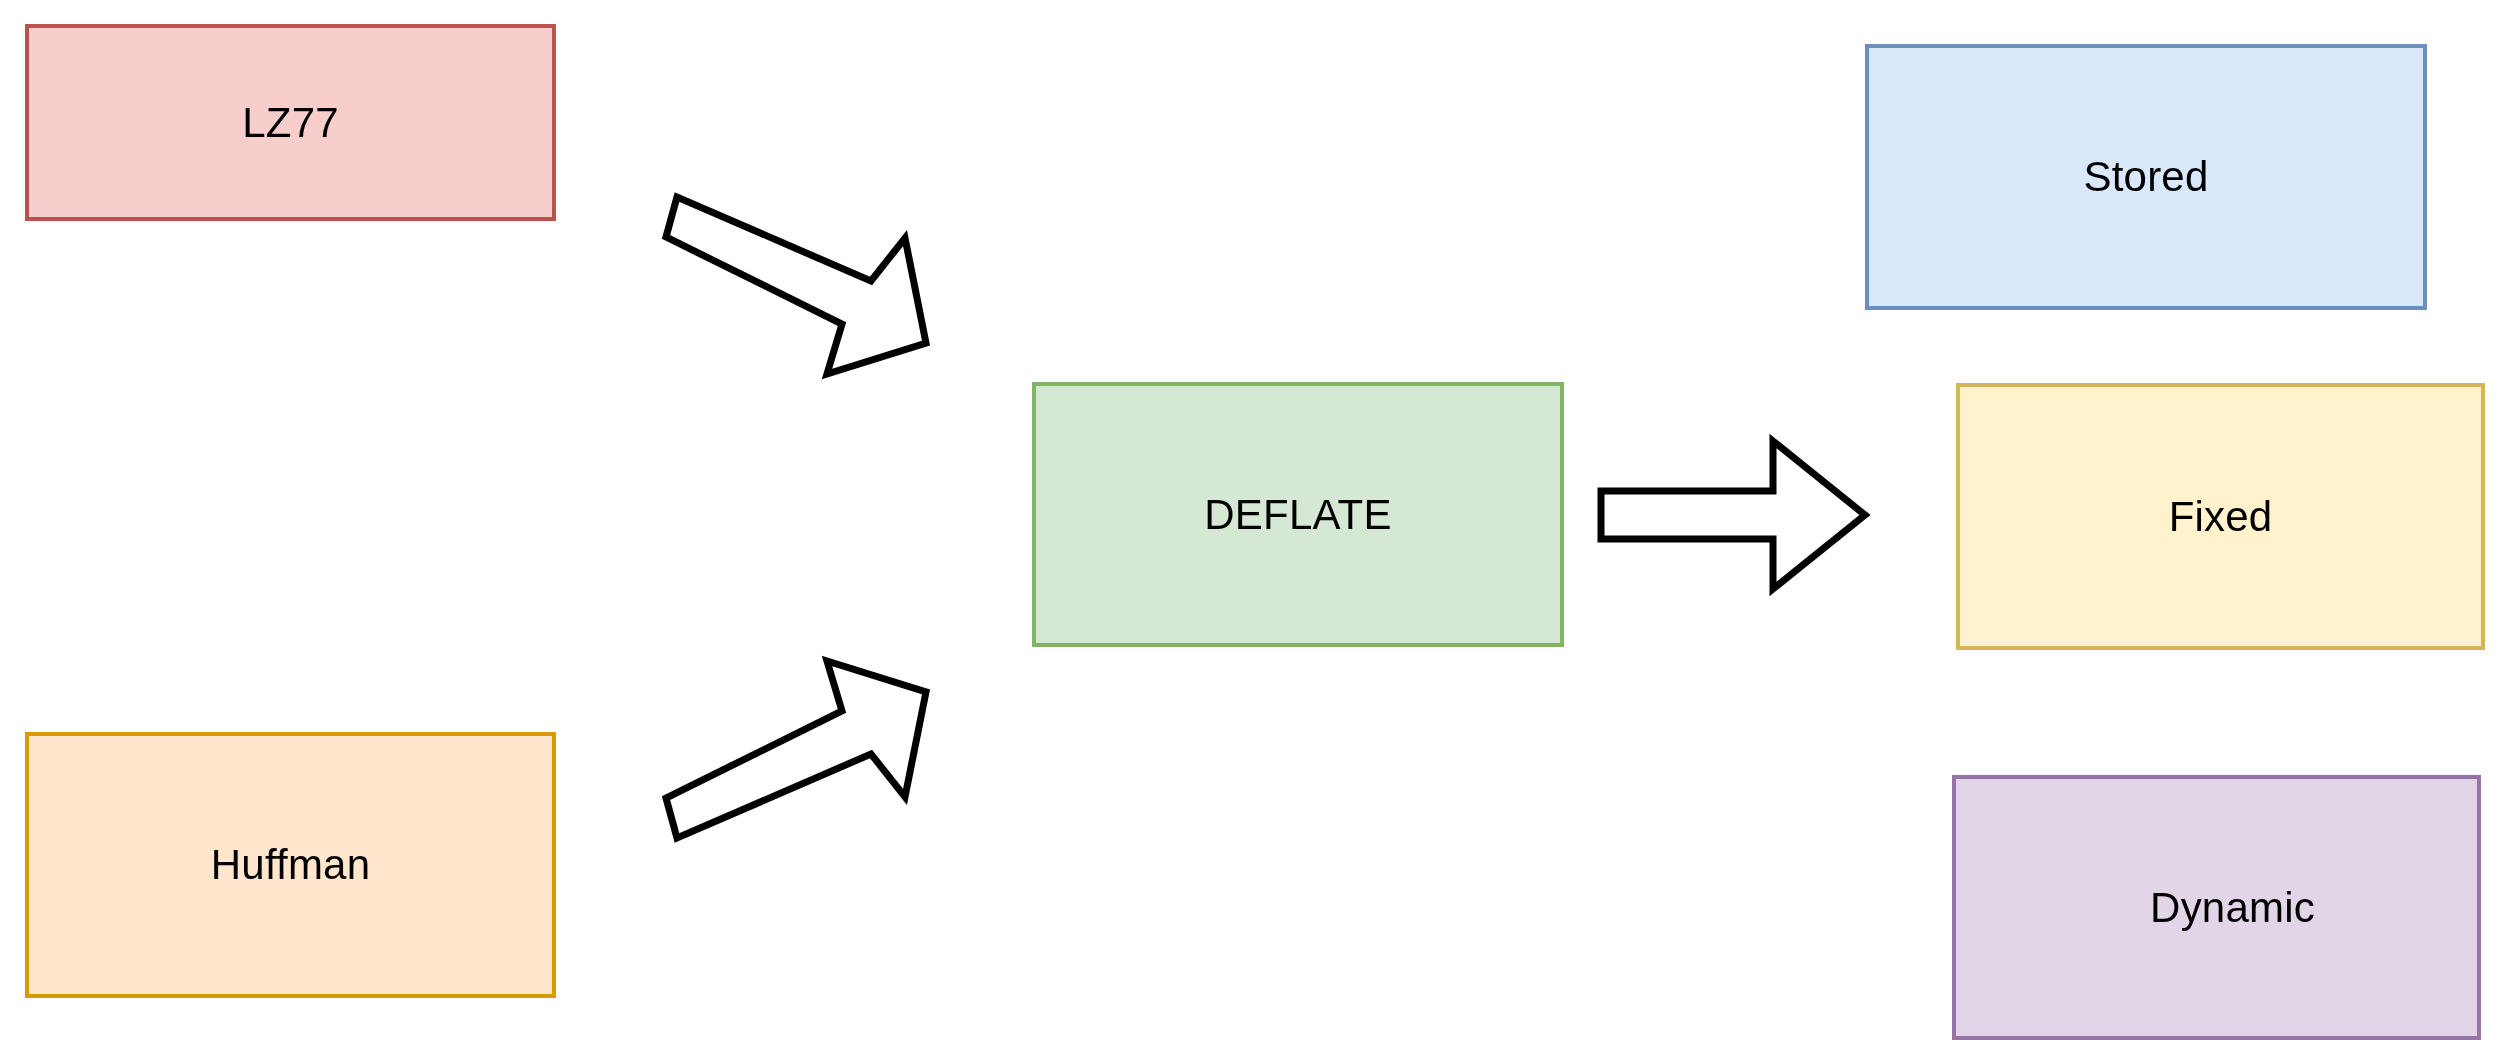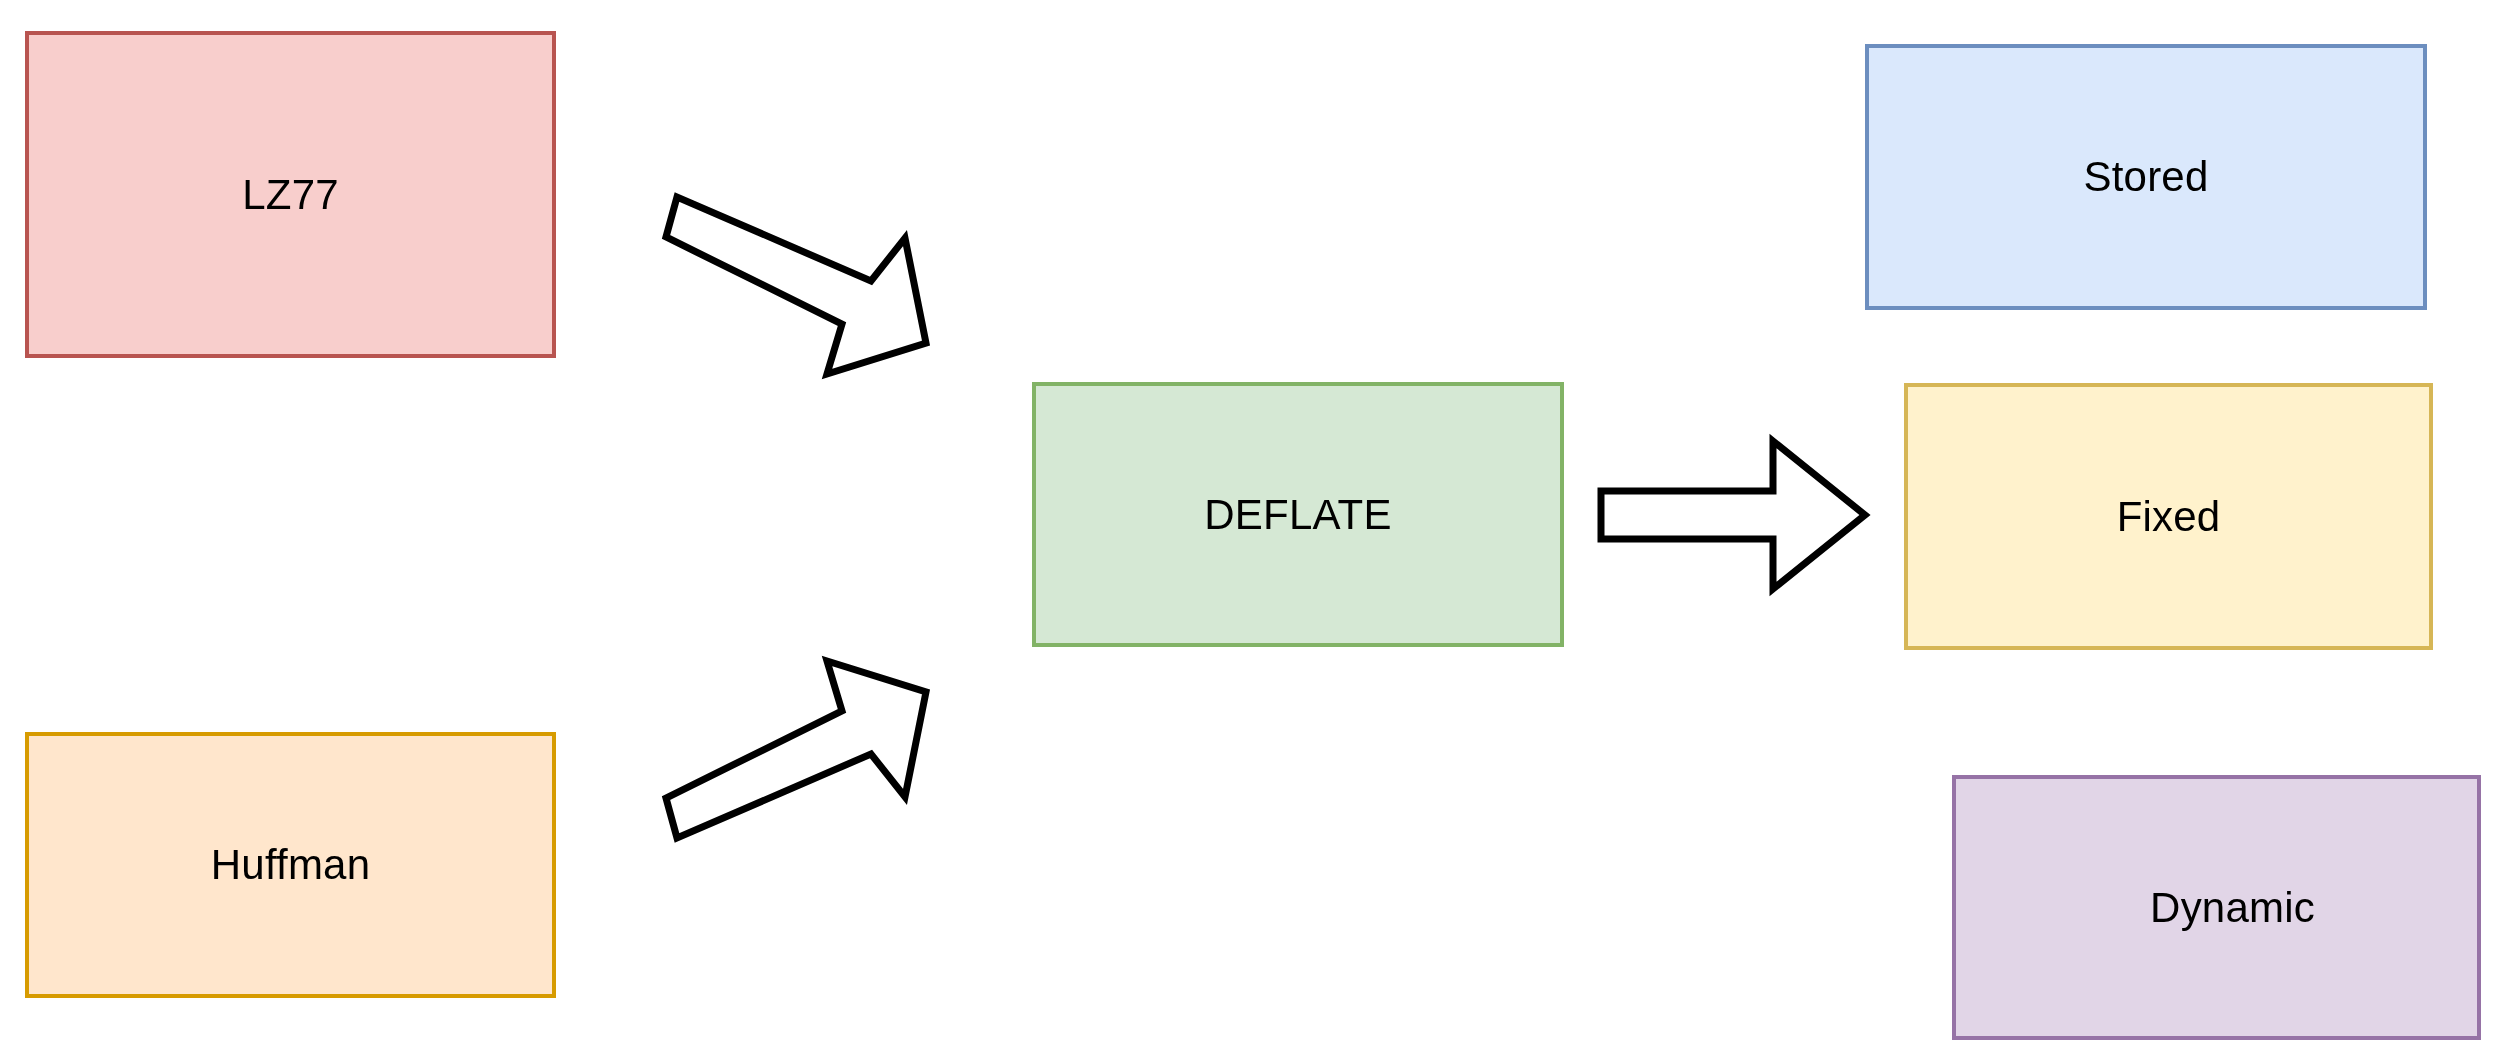--- a/index.html
+++ b/index.html
@@ -34,37 +34,37 @@
     font-size: 42px;
     line-height: 1;
     color: #000000;
     text-align: center;
     white-space: nowrap;
     letter-spacing: 0.2px;
   }
 
   
   #node-lz77 {
-    left: 25px;  top: 31px;
-    width: 531px; height: 327px;
+    left: 25px;  top: 24px;
+    width: 531px; height: 197px;
   }
   #node-huffman {
     left: 25px;  top: 732px;
     width: 531px; height: 266px;
   }
   #node-deflate {
     left: 1032px; top: 382px;
     width: 532px; height: 265px;
   }
   #node-stored {
     left: 1865px; top: 32px;
     width: 562px; height: 266px; margin-top: 12px;
   }
   #node-fixed {
-    left: 1904px; top: 383px;
+    left: 1956px; top: 383px;
     width: 529px; height: 267px;
   }
   #node-dynamic {
     left: 1952px; top: 775px;
     width: 529px; height: 265px;
   }
 
   .arrow-svg {
     position: absolute;
     overflow: visible;

